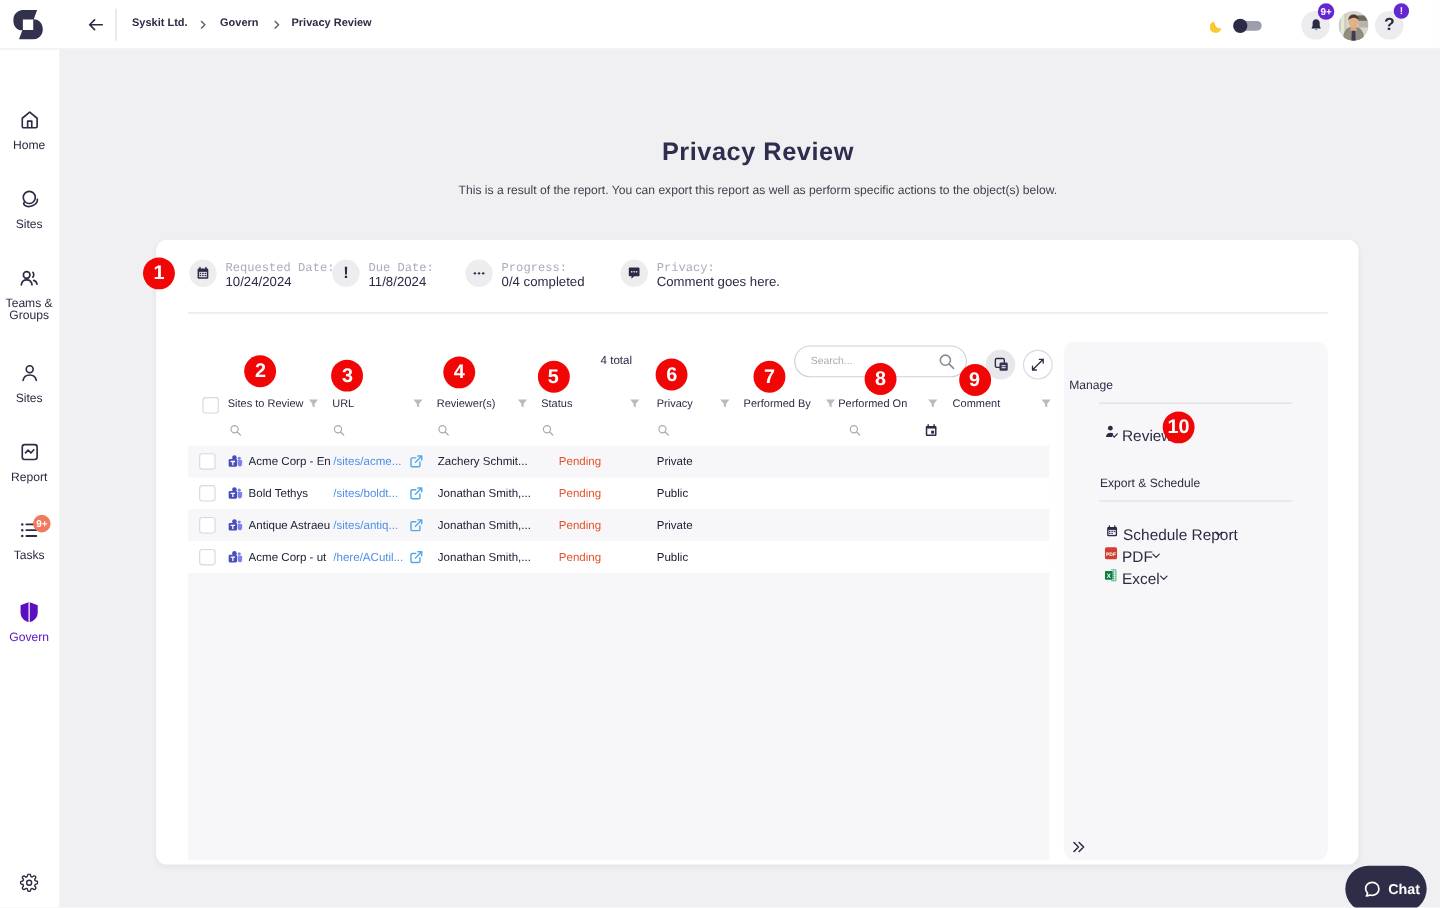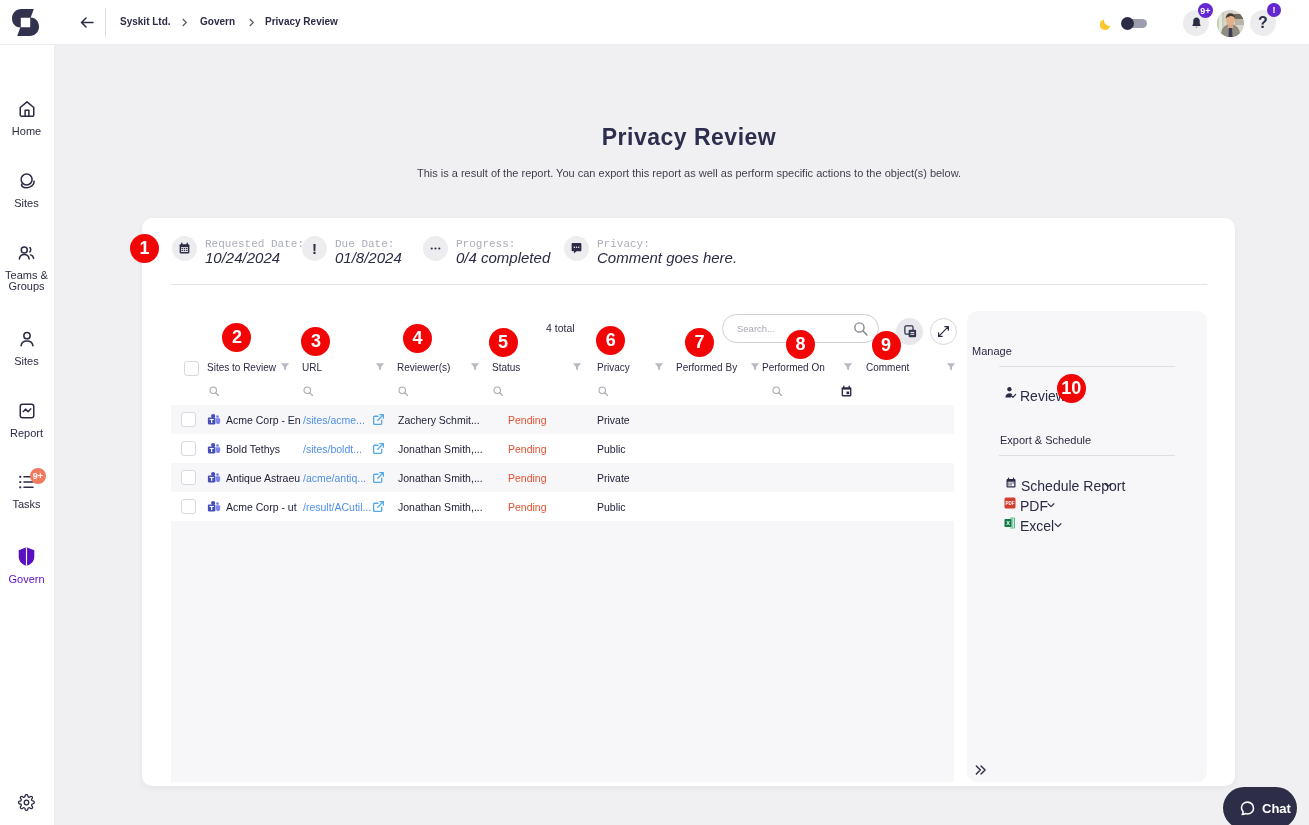--- a/index.html
+++ b/index.html
@@ -13,21 +13,21 @@
 .crumb.b { font-weight:bold; }
 
 .navitem { position:absolute; left:0; width:53px; text-align:center; color:#2b2b45; }
 .navitem .lbl { font-size:11px; line-height:10.5px; margin-top:4px; color:#2b2b45; }
 
 #card { position:absolute; left:142px; top:218px; width:1093px; height:568px; background:#fff; border-radius:10px; box-shadow:0 2px 6px rgba(40,40,60,0.06); }
 h1.title { position:absolute; left:143px; top:124px; width:1092px; text-align:center; font-size:23px; font-weight:bold; color:#2d2d4e; letter-spacing:0.5px; }
 .subtitle { position:absolute; left:143px; top:167px; width:1092px; text-align:center; font-size:11px; color:#3f3f4c; }
 .icir { position:absolute; width:25px; height:25px; border-radius:50%; background:#ededf0; display:flex; align-items:center; justify-content:center; }
 .ilbl { position:absolute; font-size:11px; color:#abacbc;font-family:Liberation Mono, monospace; }
-.ival { position:absolute; font-size:15px; color:#2b2b45;font-style:italic; }
+.ival { position:absolute; font-size:12px; color:#2b2b45; }
 .hdiv { position:absolute; height:1px; background:#e2e2e8; }
 
 .colhead { position:absolute; font-size:10px; color:#2b2b45; }
 .grid { position:absolute; left:171px; top:405px; width:783px; height:377px; background:#f7f7f9; }
 .row { position:absolute; left:0; width:783px; height:29px; }
 .row.w { background:#fff; }
 .cell { position:absolute; top:50%; transform:translateY(-50%); font-size:10.5px; color:#21213a; white-space:nowrap; }
 .cbx { position:absolute; left:10px; top:7px; width:15px; height:15px; border:1.5px solid #d8d8de; border-radius:3px; background:#fff; }
 .url { color:#4f8fe8; }
 .pend { color:#e65130; }
@@ -177,21 +177,21 @@
         <rect x="14.9" y="14.6" width="2.6" height="2.2"></rect>
       </g>
     </svg>
   </div>
 <div class="ilbl" style="left:205px;top:238px">Requested Date:</div>
 <div class="ival" style="left:205px;top:249px">10/24/2024</div>
 <div class="icir" style="left:302px;top:236px">
     <span style="color:#2b2b45;font-weight:bold;font-size:15px">!</span>
   </div>
 <div class="ilbl" style="left:335px;top:238px">Due Date:</div>
-<div class="ival" style="left:335px;top:249px">01/8/2024</div>
+<div class="ival" style="left:335px;top:249px">11/8/2024</div>
 <div class="icir" style="left:423px;top:236px">
     <svg width="13" height="13" viewBox="0 0 24 24" fill="#2b2b45">
       <circle cx="5" cy="12" r="2"></circle>
       <circle cx="12" cy="12" r="2"></circle>
       <circle cx="19" cy="12" r="2"></circle>
     </svg>
   </div>
 <div class="ilbl" style="left:456px;top:238px">Progress:</div>
 <div class="ival" style="left:456px;top:249px">0/4 completed</div>
 <div class="icir" style="left:564px;top:236px">
@@ -332,39 +332,39 @@
   <div class="row" style="top:58px">
     <div class="cbx"></div>
     <svg class="tms" viewBox="0 0 24 24">
         <circle cx="18" cy="6.2" r="2.5" fill="#7b83eb"></circle>
         <circle cx="10.5" cy="5.2" r="3.6" fill="#464eb8"></circle>
         <path d="M15.5 9 L21 9 C21.8 9 22.5 9.7 22.5 10.5 L22.5 15 C22.5 17.5 21 19 18.8 19 C16.8 19 15.5 17.5 15.5 15.5 Z" fill="#7b83eb"></path>
         <rect x="1.5" y="7.5" width="13" height="12" rx="1.8" fill="#464eb8"></rect>
         <path d="M4.5 11.2 L11.5 11.2 M8 11.2 L8 17" stroke="#fff" stroke-width="2"></path>
       </svg>
     <div class="cell name">Antique Astraeus</div>
-    <div class="cell url" style="left:132px">/acme/antiq...</div>
+    <div class="cell url" style="left:132px">/sites/antiq...</div>
     <svg class="ext" viewBox="0 0 24 24">
         <path d="M18 13 L18 19 C18 20.1 17.1 21 16 21 L5 21 C3.9 21 3 20.1 3 19 L3 8 C3 6.9 3.9 6 5 6 L11 6 M14.5 3 L21 3 L21 9.5 M10.5 13.5 L20.5 3.5" fill="none" stroke="#54a7e8" stroke-width="2.4" stroke-linecap="round" stroke-linejoin="round"></path>
       </svg>
     <div class="cell" style="left:227px">Jonathan Smith,...</div>
     <div class="cell pend" style="left:337px">Pending</div>
     <div class="cell" style="left:426px">Private</div>
   </div>
   <div class="row w" style="top:87px">
     <div class="cbx"></div>
     <svg class="tms" viewBox="0 0 24 24">
         <circle cx="18" cy="6.2" r="2.5" fill="#7b83eb"></circle>
         <circle cx="10.5" cy="5.2" r="3.6" fill="#464eb8"></circle>
         <path d="M15.5 9 L21 9 C21.8 9 22.5 9.7 22.5 10.5 L22.5 15 C22.5 17.5 21 19 18.8 19 C16.8 19 15.5 17.5 15.5 15.5 Z" fill="#7b83eb"></path>
         <rect x="1.5" y="7.5" width="13" height="12" rx="1.8" fill="#464eb8"></rect>
         <path d="M4.5 11.2 L11.5 11.2 M8 11.2 L8 17" stroke="#fff" stroke-width="2"></path>
       </svg>
     <div class="cell name">Acme Corp - ut</div>
-    <div class="cell url" style="left:132px">/result/ACutil...</div>
+    <div class="cell url" style="left:132px">/here/ACutil...</div>
     <svg class="ext" viewBox="0 0 24 24">
         <path d="M18 13 L18 19 C18 20.1 17.1 21 16 21 L5 21 C3.9 21 3 20.1 3 19 L3 8 C3 6.9 3.9 6 5 6 L11 6 M14.5 3 L21 3 L21 9.5 M10.5 13.5 L20.5 3.5" fill="none" stroke="#54a7e8" stroke-width="2.4" stroke-linecap="round" stroke-linejoin="round"></path>
       </svg>
     <div class="cell" style="left:227px">Jonathan Smith,...</div>
     <div class="cell pend" style="left:337px">Pending</div>
     <div class="cell" style="left:426px">Public</div>
   </div>
 </div>
 <div id="panel"></div>
 <div class="ph abs" style="left:972px;top:345px">Manage</div>

